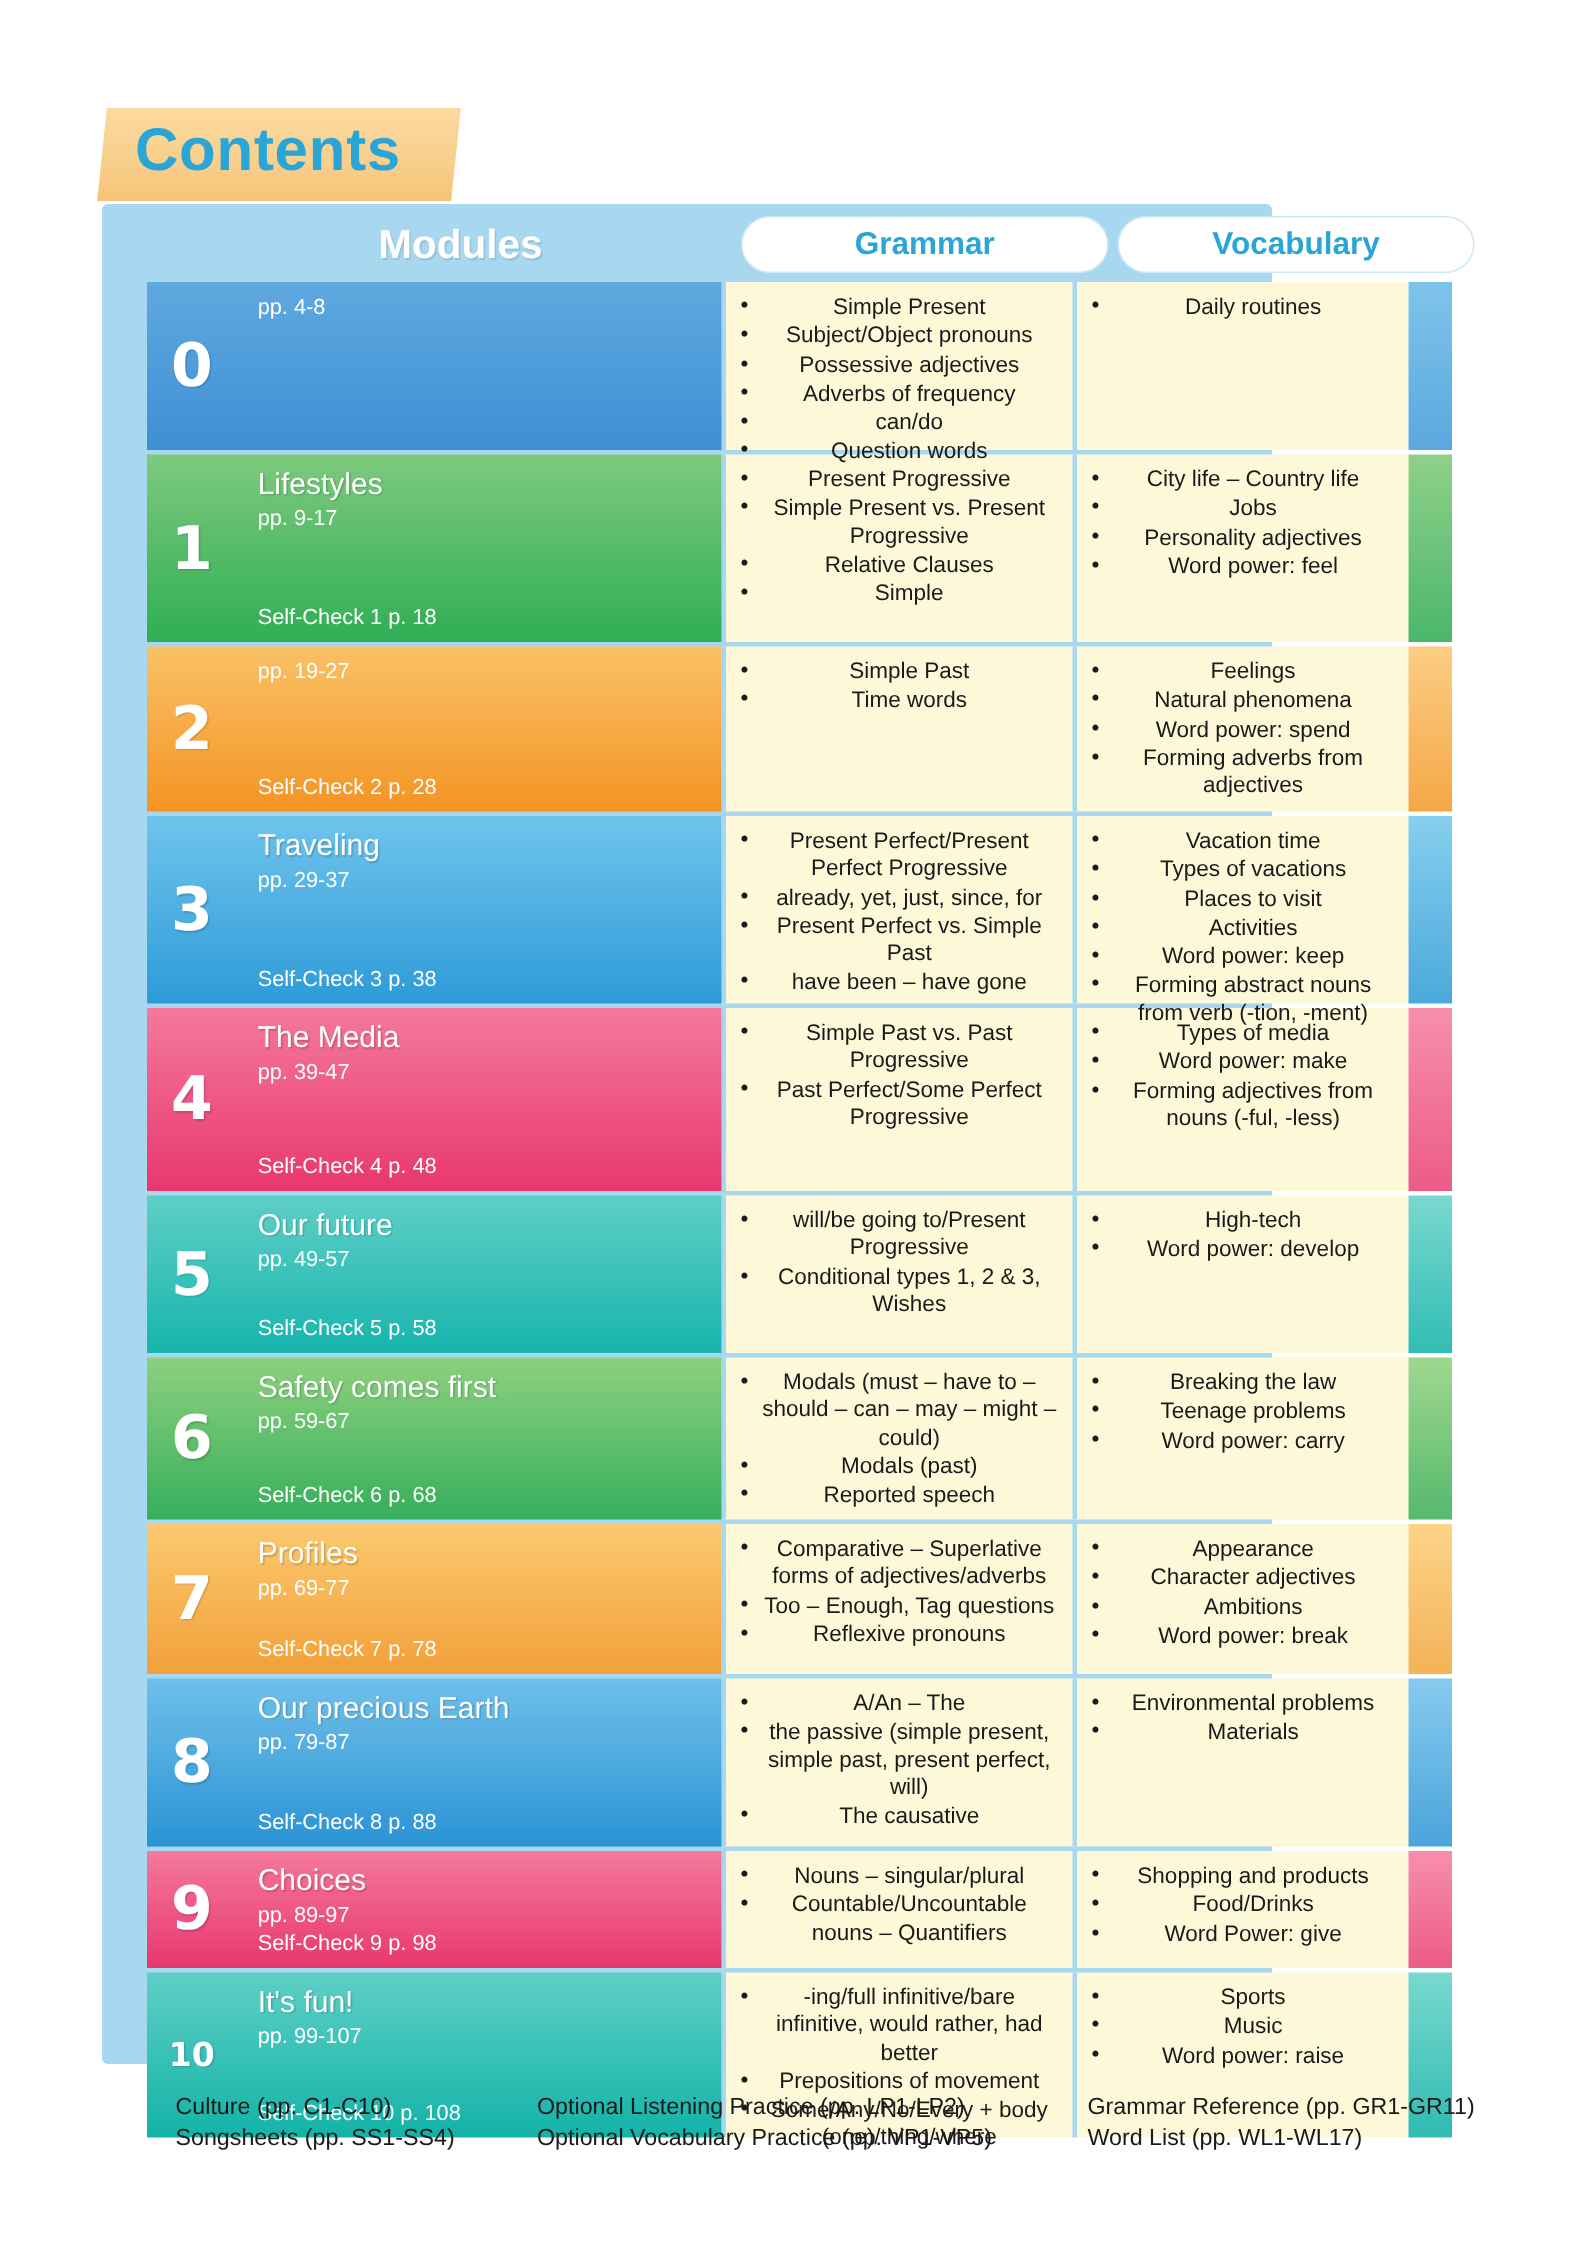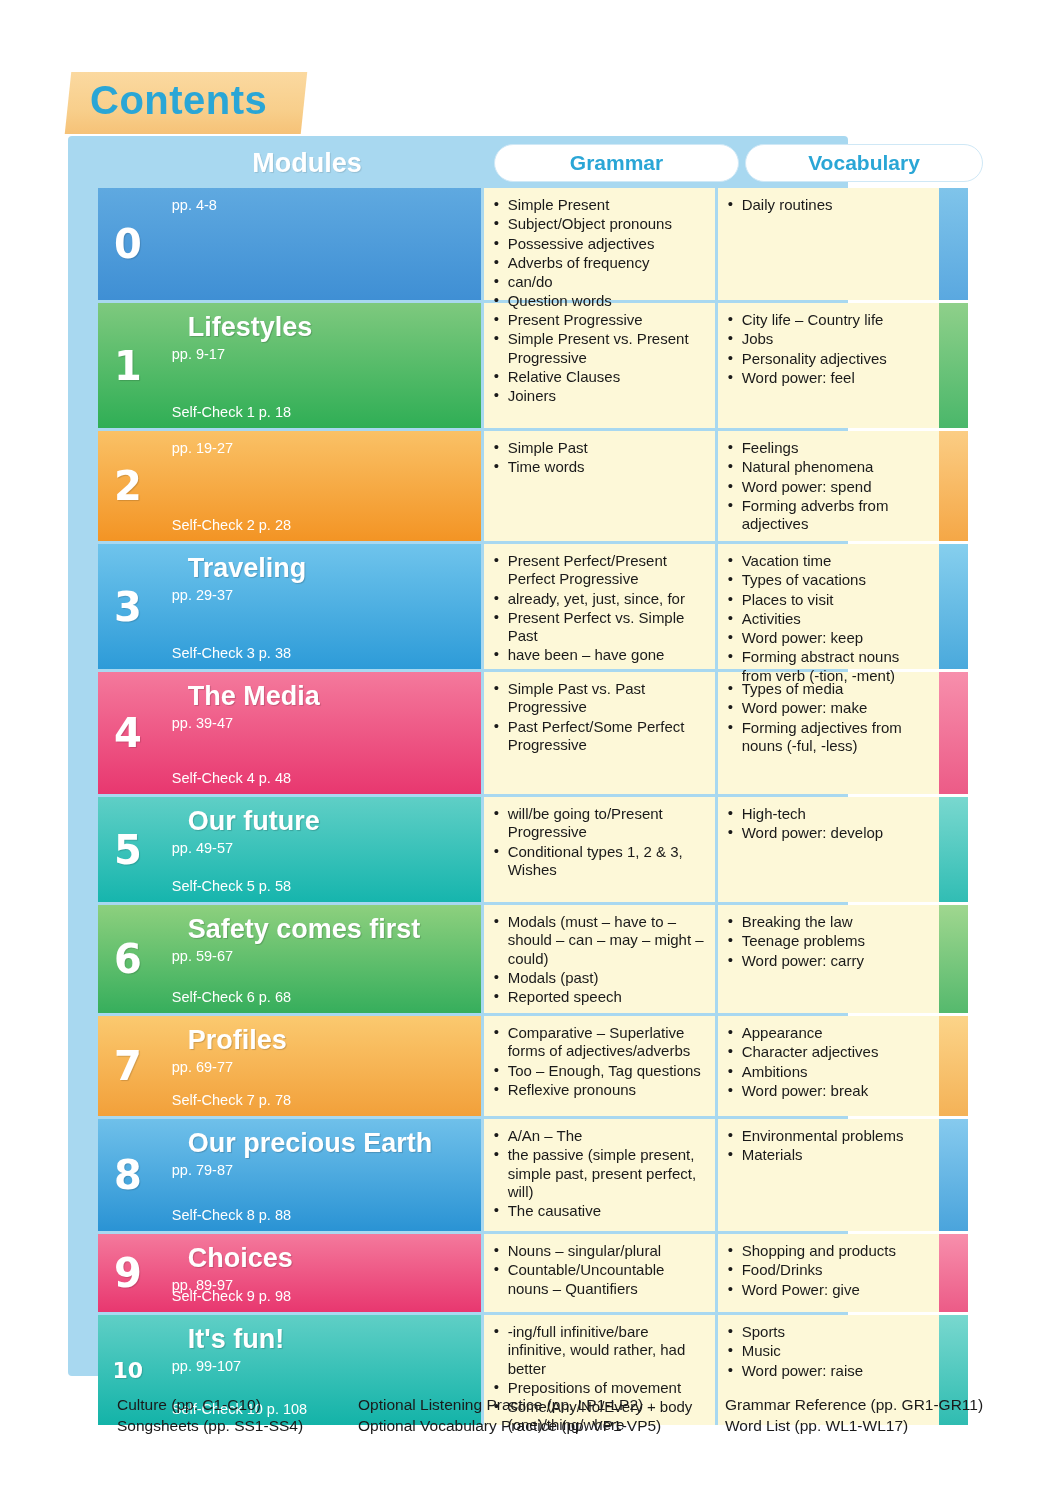--- a/index.html
+++ b/index.html
@@ -95,26 +95,25 @@
     font-family: "DejaVu Sans", sans-serif;
     text-shadow: 1px 1px 1px rgba(0,0,0,0.15);
   }
   .cell-num.small { font-size: 22px; }
   .cell-mod {
     width: 334px;
     padding: 9px 12px 9px 14px;
     position: relative;
   }
   .mod-title {
-    font-size: 27px;
-    font-weight: bold;
+    font-size: 20px;
+    font-weight: normal;
     color: #ffffff;
     text-shadow: 1px 1px 1px rgba(0,0,0,0.18);
     margin-bottom: 3px;
-    margin-left: 16px;
   }
   .mod-pages {
     font-size: 14.5px;
     color: #ffffff;
   }
   .mod-check {
     font-size: 14.5px;
     color: #ffffff;
     position: absolute;
     left: 14px;
@@ -125,20 +124,21 @@
     padding: 8px 10px 8px 8px;
     font-size: 15px;
     color: #1a1a1a;
     line-height: 1.22;
   }
   .cell-gram { width: 245px; border-left: 3px solid #a8d8f0; border-right: 3px solid #a8d8f0;}
   .cell-voc { width: 229px; }
   ul.items {
     margin: 0; padding: 0 0 0 14px;
     list-style: none;
+    text-align: center;
   }
   ul.items li {
     position: relative;
     margin: 0 0 1px 0;
     padding-left: 2px;
   }
   ul.items li:before {
     content: "\2022";
     position: absolute;
     left: -12px;
@@ -234,21 +234,21 @@
           <div class="cell-mod c1">
             <div class="mod-title">Lifestyles</div>
             <div class="mod-pages">pp. 9-17</div>
             <div class="mod-check">Self-Check 1 p. 18</div>
           </div>
           <div class="cell-gram">
             <ul class="items">
               <li>Present Progressive</li>
               <li>Simple Present vs. Present Progressive</li>
               <li>Relative Clauses</li>
-              <li>Joiners</li>
+              <li>Simple</li>
             </ul>
           </div>
           <div class="cell-voc">
             <ul class="items">
               <li>City life – Country life</li>
               <li>Jobs</li>
               <li>Personality adjectives</li>
               <li>Word power: feel</li>
             </ul>
           </div>

